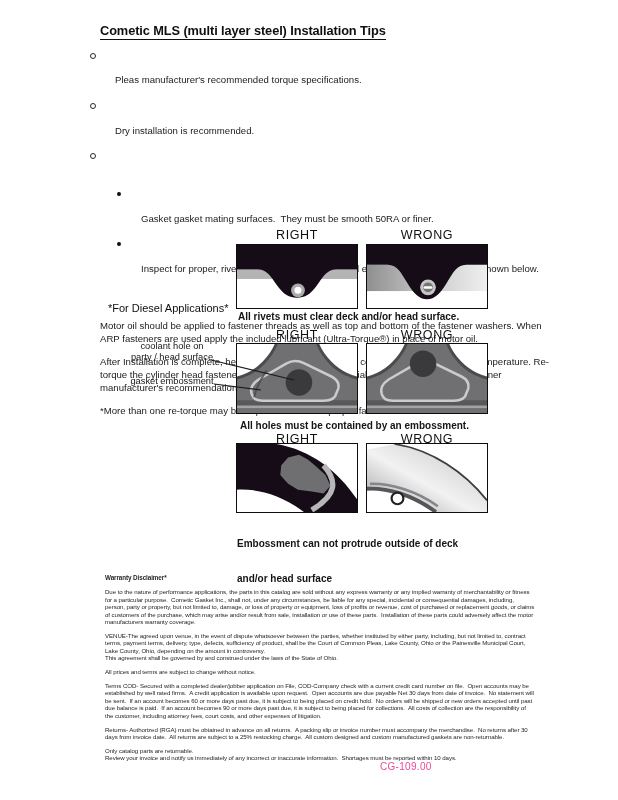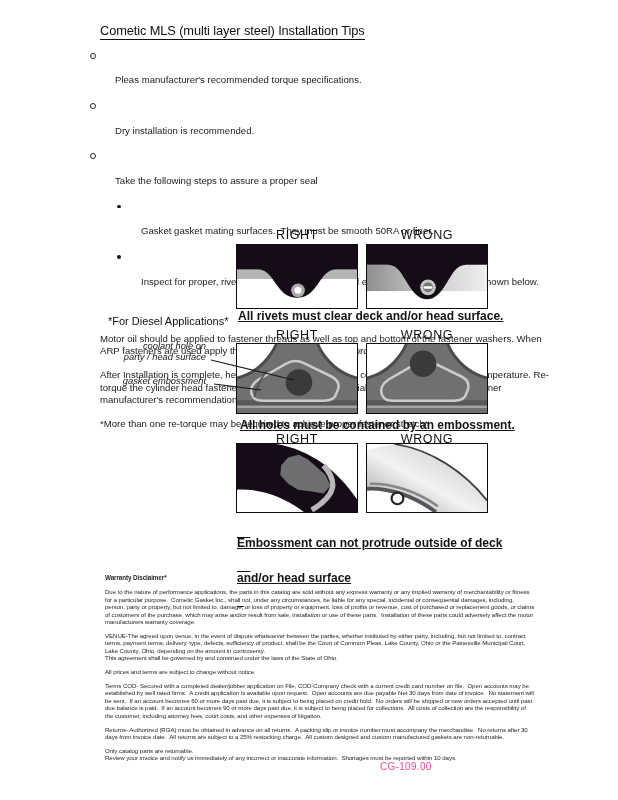--- a/index.html
+++ b/index.html
@@ -4,36 +4,36 @@
 <style>
   html,body{margin:0;padding:0;background:#e8e8e8;}
   #page{
     position:relative;width:618px;height:800px;background:#ffffff;
     font-family:"Liberation Sans","DejaVu Sans",sans-serif;color:#1b1b1b;
     overflow:hidden;margin:0 auto;
   }
   
   .text-col{position:absolute;left:90px;top:21px;width:468px;}
   .title{
-    display:inline-block;margin:0 0 9px 10px;font-size:12.8px;font-weight:normal;
+    display:inline-block;margin:0 0 9px 10px;font-size:12.8px;font-weight:bold;
     letter-spacing:-0.1px;color:#0f0f0f;border-bottom:1.4px solid #0f0f0f;padding-bottom:1px;text-align:right;
   }
   .bullet-line{position:relative;font-size:9.6px;line-height:12.6px;padding-left:9px;white-space:pre-wrap;}
   .o-bullet{position:absolute;left:0;top:3.6px;width:4px;height:4px;border:1px solid #2a2a2a;border-radius:50%;background:#fff;}
   .sub-bullet-line{position:relative;font-size:9.6px;line-height:12.6px;margin-left:27px;padding-left:8px;white-space:pre-wrap;}
   .f-bullet{position:absolute;left:0;top:4.4px;width:3.8px;height:3.8px;border-radius:50%;background:#111;}
   .diesel-head{margin:14px 0 6px 18px;font-size:11px;font-weight:normal;color:#0f0f0f;}
   .para{margin:0 0 11px 10px;width:454px;font-size:9.6px;line-height:12.6px;white-space:pre-wrap;}
   
   .rw-label{position:absolute;width:122px;text-align:center;font-size:12.5px;font-weight:normal;letter-spacing:0.6px;color:#101010;}
   .dbox{position:absolute;width:122px;box-sizing:border-box;border:1.8px solid #0d0d0d;background:#fff;}
   .dbox svg{display:block;width:100%;height:100%;}
   .h65{height:65px;} .h71{height:71px;} .h70{height:70px;}
-  .caption{position:absolute;font-size:12px;font-weight:bold;line-height:11.5px;color:#141414;white-space:pre-wrap;text-decoration:underline;}
-  .side-label{position:absolute;left:96px;width:110px;text-align:right;font-size:9.3px;line-height:11px;color:#161616;font-style:italic;}
+  .caption{position:absolute;font-size:10px;font-weight:bold;line-height:11.5px;color:#141414;white-space:pre-wrap;}
+  .side-label{position:absolute;left:117px;width:110px;text-align:center;font-size:9.3px;line-height:11px;color:#161616;}
   #leader-lines{position:absolute;left:0;top:0;width:618px;height:800px;pointer-events:none;}
   
   .warranty{position:absolute;left:105px;top:574px;width:430px;font-size:6.15px;line-height:7.4px;letter-spacing:-0.08px;color:#262626;}
   .warranty .w-head{font-weight:bold;margin:0 0 7px 0;font-size:6.3px;}
   .warranty p{margin:0 0 6.5px 0;white-space:pre-wrap;}
   .warranty p.tight{margin:0;}
   
   .page-number{position:absolute;left:380px;top:761px;font-size:10px;letter-spacing:0.3px;color:#ec4899;}
 </style>
 </head>
@@ -47,21 +47,20 @@
     <div class="bullet-line">
       <span class="o-bullet"></span>
       <span>Pleas manufacturer's recommended torque specifications.</span>
     </div>
     <div class="bullet-line">
       <span class="o-bullet"></span>
       <span>Dry installation is recommended.</span>
     </div>
     <div class="bullet-line">
       <span class="o-bullet"></span>
-      <span>Take the following steps to assure a proper seal</span>
     </div>
     <div class="sub-bullet-line">
       <span class="f-bullet"></span>
       <span>Gasket gasket mating surfaces.  They must be smooth 50RA or finer.</span>
     </div>
     <div class="sub-bullet-line">
       <span class="f-bullet"></span>
       <span>Inspect for proper, rivet clearance, coolant hole and embossment alignments as shown below.</span>
     </div>
 

